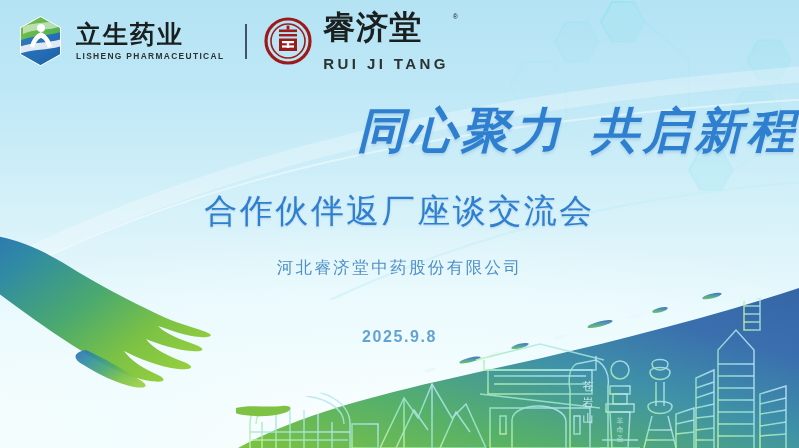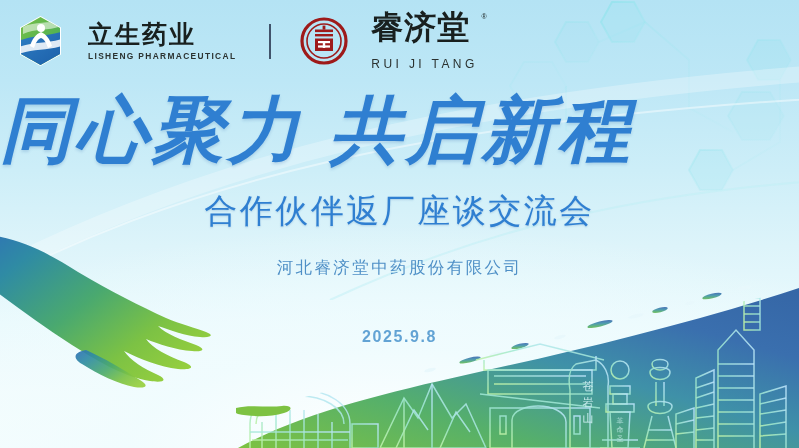--- a/index.html
+++ b/index.html
@@ -21,21 +21,21 @@
 
   
   .hexlayer { position:absolute; inset:0; pointer-events:none; }
 
   
   .arc { position:absolute; pointer-events:none; }
 
   
   .logobar {
     position:absolute; left:17px; top:16px;
-    display:flex; align-items:center; gap:16px;
+    display:flex; align-items:center; gap:4px;
     height:50px;
   }
   .logo-mark {
     width:47px; height:52px;
     display:block;
   }
   .logo-words { margin-left:8px; }
   .cn-name {
     font-family:"DejaVu Sans", sans-serif;
     font-size:25px; font-weight:700; color:#19201f;
@@ -58,31 +58,31 @@
     font-family:"DejaVu Sans", sans-serif;
     font-size:32px; font-weight:700; color:#19201f;
     letter-spacing:1px; line-height:29px; white-space:nowrap;
   }
   .rj-reg {
     position:absolute; right:-9px; top:0px;
     font-size:7px; color:#19201f;
   }
   .rj-en {
     font-family:"Liberation Sans", sans-serif;
-    font-size:12px; font-weight:400; color:#2b3230;
+    font-size:15px; font-weight:700; color:#2b3230;
     letter-spacing:3.4px; line-height:12px;
     white-space:nowrap; margin-top:16px;
   }
 
   
   .main-title {
     position:absolute; left:0; right:0; top:88px;
-    text-align:left;
+    text-align:right;
     font-family:"DejaVu Serif", serif;
-    font-size:72px;
+    font-size:48px;
     font-weight:700;
     font-style:italic;
     color:#2f7fd1;
     letter-spacing:4px;
     line-height:84px;
     white-space:nowrap;
     text-shadow:0 2px 3px rgba(30,90,160,0.18);
   }
   .main-title .gap { display:inline-block; width:26px; }
 

